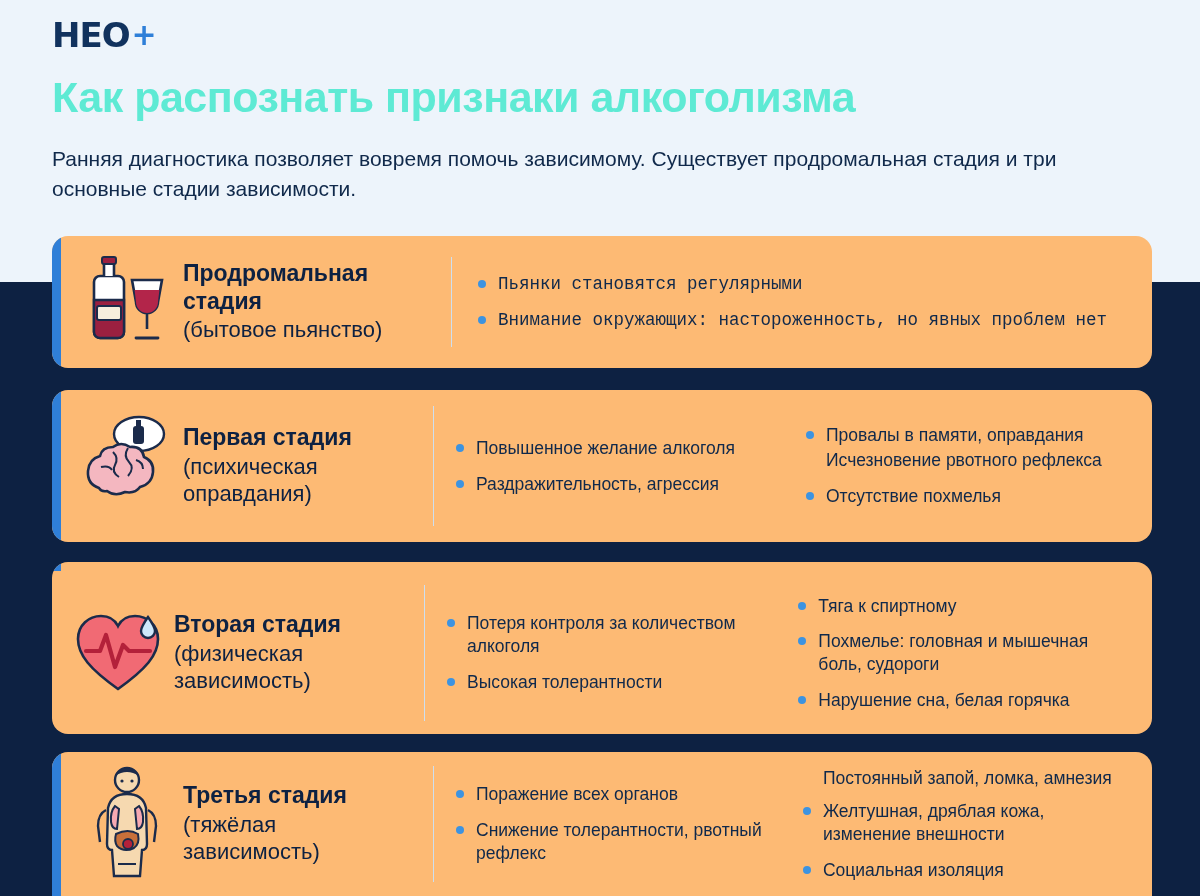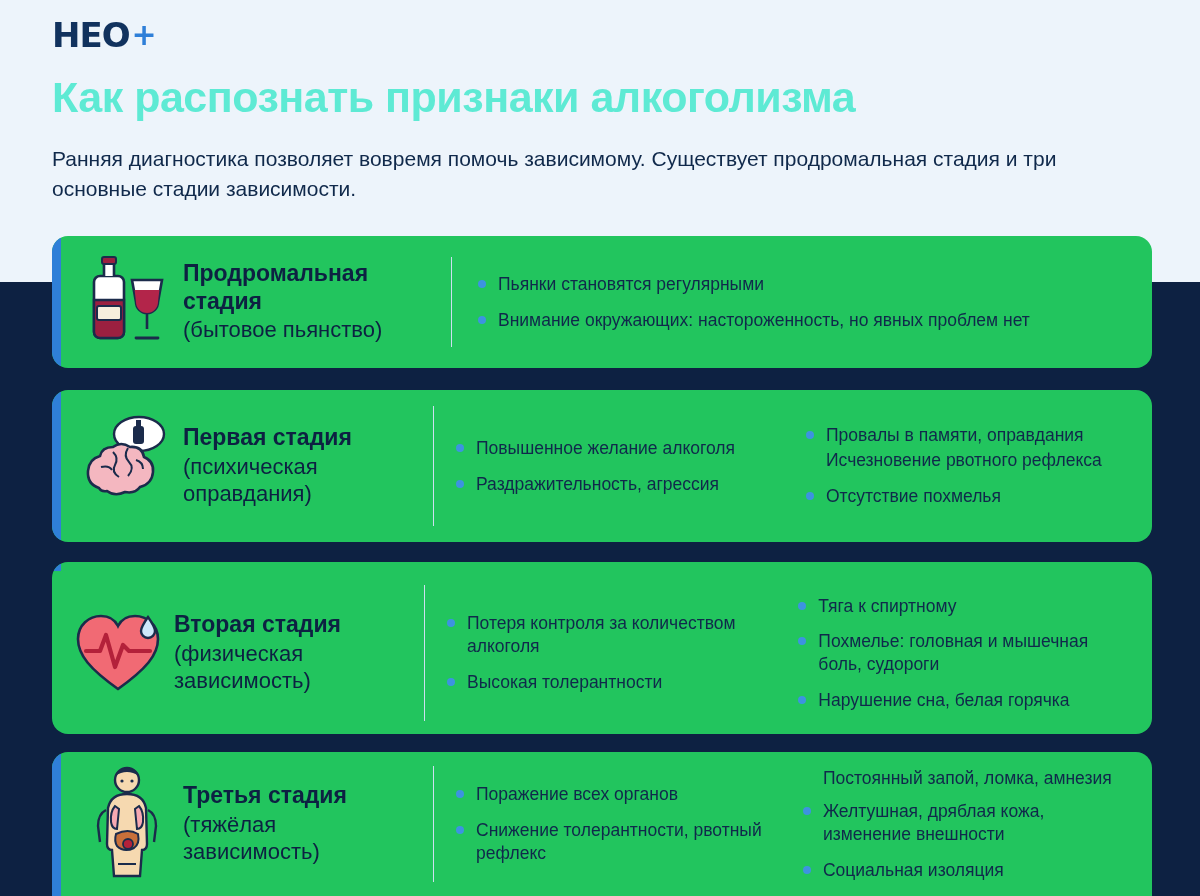--- a/index.html
+++ b/index.html
@@ -59,21 +59,21 @@
     font-size: 21px;
     color: #10294b;
     line-height: 1.45;
   }
 
   
   .card {
     position: absolute;
     left: 52px;
     width: 1100px;
-    background: #22c55e;
+    background: #fdba74;
     border-radius: 16px;
     display: flex;
     align-items: stretch;
     overflow: hidden;
   }
   .card-accent {
     width: 9px;
     background: #2f7fd8;
     flex: 0 0 9px;
   }
@@ -128,21 +128,21 @@
     background: #3d93e0;
   }
   li.nobullet { padding-left: 20px; }
 
   
   #card-0 { top: 236px; height: 132px; }
   #card-1 { top: 390px; height: 152px; }
   #card-2 { top: 562px; height: 172px; flex-direction: column; }
   #card-3 { top: 752px; height: 144px; border-bottom-left-radius: 0; border-bottom-right-radius: 0; }
 
-  #card-0 .cols { min-height: 90px; }
+  #card-0 .cols { min-height: 90px; font-family: Liberation Mono, monospace; }
   #card-1 .cols { min-height: 120px; }
   #card-2 .cols { min-height: 136px; }
   #card-3 .cols { min-height: 116px; }
 
   #card-0 .stage-name { width: 268px; flex: 0 0 268px; }
   #card-0 .col { padding-left: 26px; }
 
   svg { display: block; }
 </style>
 </head>

